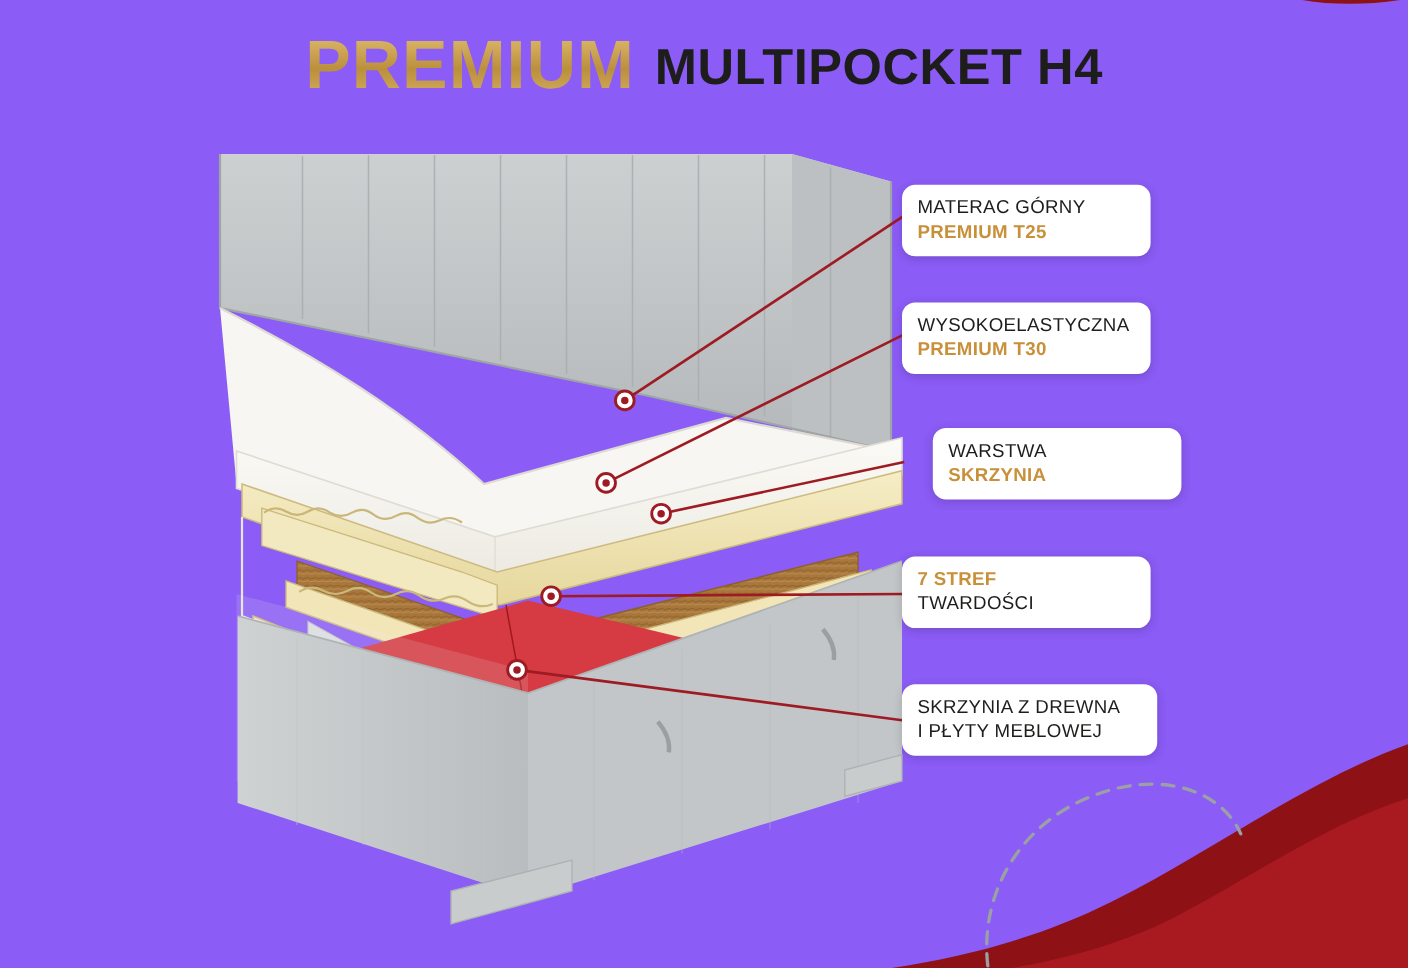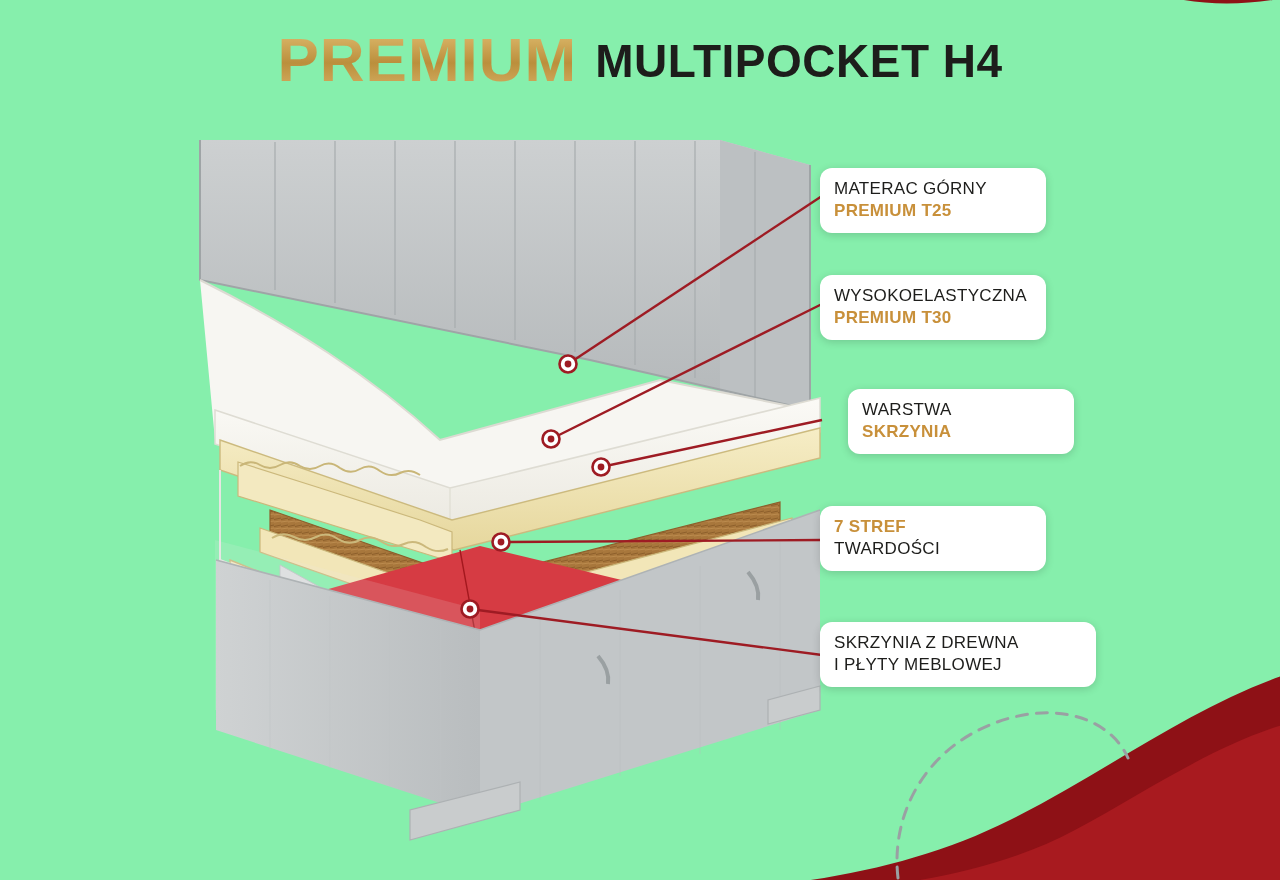--- a/index.html
+++ b/index.html
@@ -6,21 +6,21 @@
   html, body {
     margin: 0; padding: 0;
     width: 1280px; height: 880px;
     background: #ffffff;
     font-family: "Liberation Sans", sans-serif;
     overflow: hidden;
   }
   #stage {
     position: relative;
     width: 1280px; height: 880px;
-    background: #86efac;
+    background: #8b5cf6;
     overflow: hidden;
   }
 
   
   .swoosh { position: absolute; pointer-events: none; }
   #swoosh-top { top: -70px; right: -40px; width: 260px; height: 120px; }
   #swoosh-bottom { bottom: -10px; right: -20px; width: 620px; height: 230px; }
   #dashed-arc { position: absolute; right: 150px; bottom: 0px; width: 240px; height: 180px; }
 
   
@@ -78,21 +78,21 @@
     letter-spacing: 0.3px;
     white-space: nowrap;
   }
   .callout .plain { color: #1d1d1b; }
   .callout .accent { color: #c8903a; font-weight: bold; }
 
   #callout-0 { left: 820px; top: 168px; }
   #callout-1 { left: 820px; top: 275px; }
   #callout-2 { left: 820px; top: 389px; margin-left: 28px; }
   #callout-3 { left: 820px; top: 506px; }
-  #callout-4 { left: 820px; top: 622px; width: 276px; }
+  #callout-4 { left: 820px; top: 622px; width: 232px; }
 
   
   #connectors { position: absolute; left: 0; top: 0; width: 1280px; height: 880px; pointer-events: none; }
 </style>
 </head>
 <body>
 
 <div id="stage">
 
   <svg class="swoosh" id="swoosh-top" viewBox="0 0 260 120" preserveAspectRatio="none">

